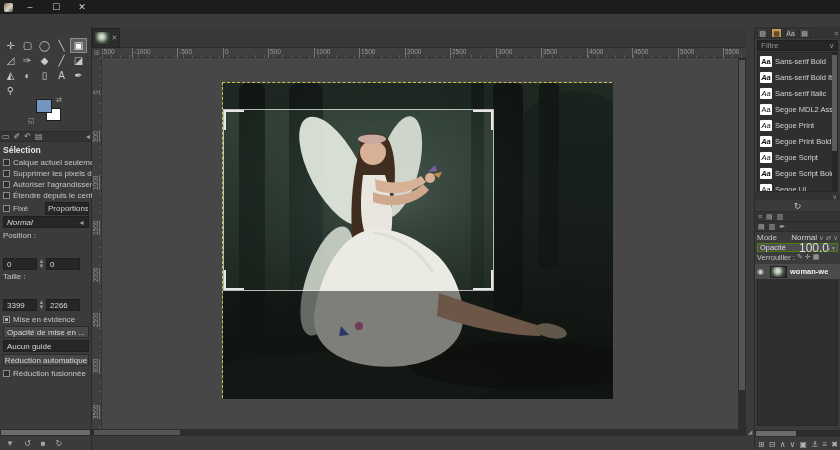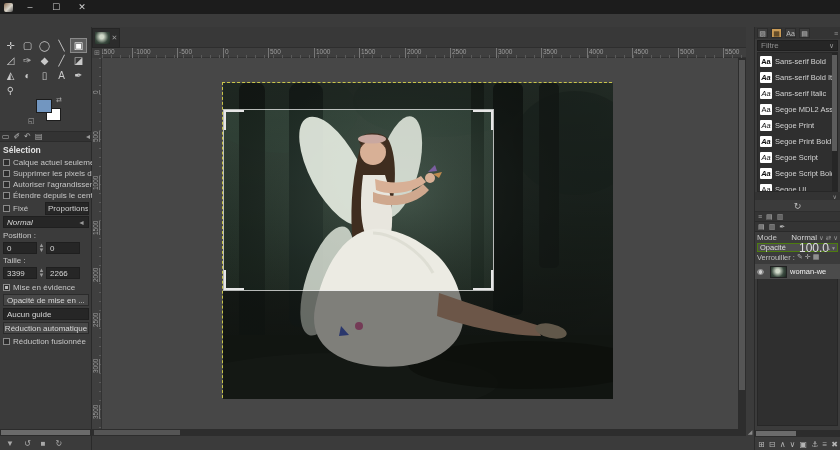--- a/index.html
+++ b/index.html
@@ -34,21 +34,21 @@
   .to-body { position:absolute; left:0; top:116px; width:92px; }
   .to-title { font-weight:bold; font-size:8.5px; color:#e2e2e2; padding:2px 3px 2px 3px; }
   .cbrow { display:flex; align-items:center; height:10px; padding-left:3px; margin-bottom:1px; overflow:hidden; white-space:nowrap; }
   .cb { width:7px; height:7px; border:1px solid #8a8a8a; background:#2d2d2d; margin-right:3px; flex:none; }
   .cb.on { background:#b9b9b9; box-shadow:inset 0 0 0 1px #2d2d2d; }
   .cblabel { font-size:8px; color:#c6c6c6; white-space:nowrap; }
   .fixedrow { display:flex; align-items:center; height:12px; padding:0 3px; margin:2px 0; }
   .fixed-dd { margin-left:auto; background:#262626; border:1px solid #1f1f1f; color:#cfcfcf; font-size:8px; padding:1px 2px; width:44px; overflow:hidden; white-space:nowrap; }
   .combo { margin:1px 3px; height:12px; background:#262626; border:1px solid #1f1f1f; display:flex; align-items:center; padding:0 3px; font-size:8px; color:#d6d6d6; }
   .combo .chev { margin-left:auto; color:#9a9a9a; font-size:7px; }
-  .flabel2 { font-size:8px; color:#c6c6c6; padding:2px 3px 2px;border-radius:6px; }
+  .flabel2 { font-size:8px; color:#c6c6c6; padding:2px 3px 18px;border-radius:6px; }
   .fieldsrow { display:flex; align-items:center; gap:1px; padding:0 3px; height:12px; }
   .nfield { background:#262626; border:1px solid #1f1f1f; color:#d6d6d6; font-size:8px; width:34px; height:12px; line-height:11px; padding-left:3px; }
   .stepper { color:#9a9a9a; font-size:6px; line-height:5px; text-align:center; width:7px; }
   .btn { margin:2px 3px; height:12px; background:#474747; border:1px solid #2b2b2b; display:flex; align-items:center; padding:0 3px; font-size:8px; color:#d8d8d8; overflow:hidden; white-space:nowrap; }
   .btn.center { justify-content:center; }
   .ld-scroll { position:absolute; left:0; top:402px; width:92px; height:7px; background:#2c2c2c; }
   .ld-scroll .thumb { position:absolute; left:1px; top:1px; width:89px; height:5px; background:#6b6b6b; }
   .ld-foot { position:absolute; left:0; top:410px; width:92px; height:13px; display:flex; align-items:center; gap:10px; padding-left:6px; }
   .ld-foot span { font-size:8px; color:#a8a8a8; }
   
@@ -114,21 +114,21 @@
   .lp-opacity .fill { position:absolute; left:0; top:0; bottom:0; width:100%; background:#4d4d4d; }
   .lp-opacity .lbl { position:absolute; left:2px; top:0; font-size:7.5px; color:#ddd; line-height:8px; }
   .lp-opacity .val { position:absolute; right:8px; top:0; font-size:12px; color:#ddd; line-height:8px; }
   .lp-opacity .st { position:absolute; right:1px; top:0; font-size:5px; color:#999; line-height:8px; }
   .lp-lock { display:flex; align-items:center; height:10px; padding:0 2px; gap:2px; }
   .lp-lock .lbl { font-size:7.5px; color:#c0c0c0; }
   .lp-lock .ic { font-size:7px; color:#b0b0b0; }
   .layerrow { display:flex; align-items:center; height:15px; margin-top:2px; background:#4b4b4b; gap:3px; padding-left:2px; }
   .layerrow .eye { font-size:8px; color:#cfcfcf; width:10px; }
   .layerrow .lthumb { width:17px; height:12px; background:radial-gradient(circle at 45% 40%, #cfd8c8 18%, #3a4a3f 60%, #1d2620); border:1px solid #222; }
-  .layerrow .lname { font-size:7.5px; color:#f0f0f0; font-weight:normal; white-space:nowrap; overflow:hidden; }
+  .layerrow .lname { font-size:7.5px; color:#f0f0f0; font-weight:bold; white-space:nowrap; overflow:hidden; }
   .lp-empty { height:147px; background:#2f2f2f; margin:0 2px; border:1px solid #272727; border-top:none; }
   .rd-scroll { position:absolute; left:0; top:403px; width:86px; height:7px; background:#2c2c2c; }
   .rd-scroll .thumb { position:absolute; left:1px; top:1px; width:40px; height:5px; background:#6b6b6b; }
   .rd-buttons { position:absolute; left:0; top:411px; width:86px; height:12px; display:flex; align-items:center; justify-content:space-between; padding:0 3px; }
   .rd-buttons span { font-size:8px; color:#b5b5b5; }
 </style>
 </head>
 <body>
 
 <div class="window">

